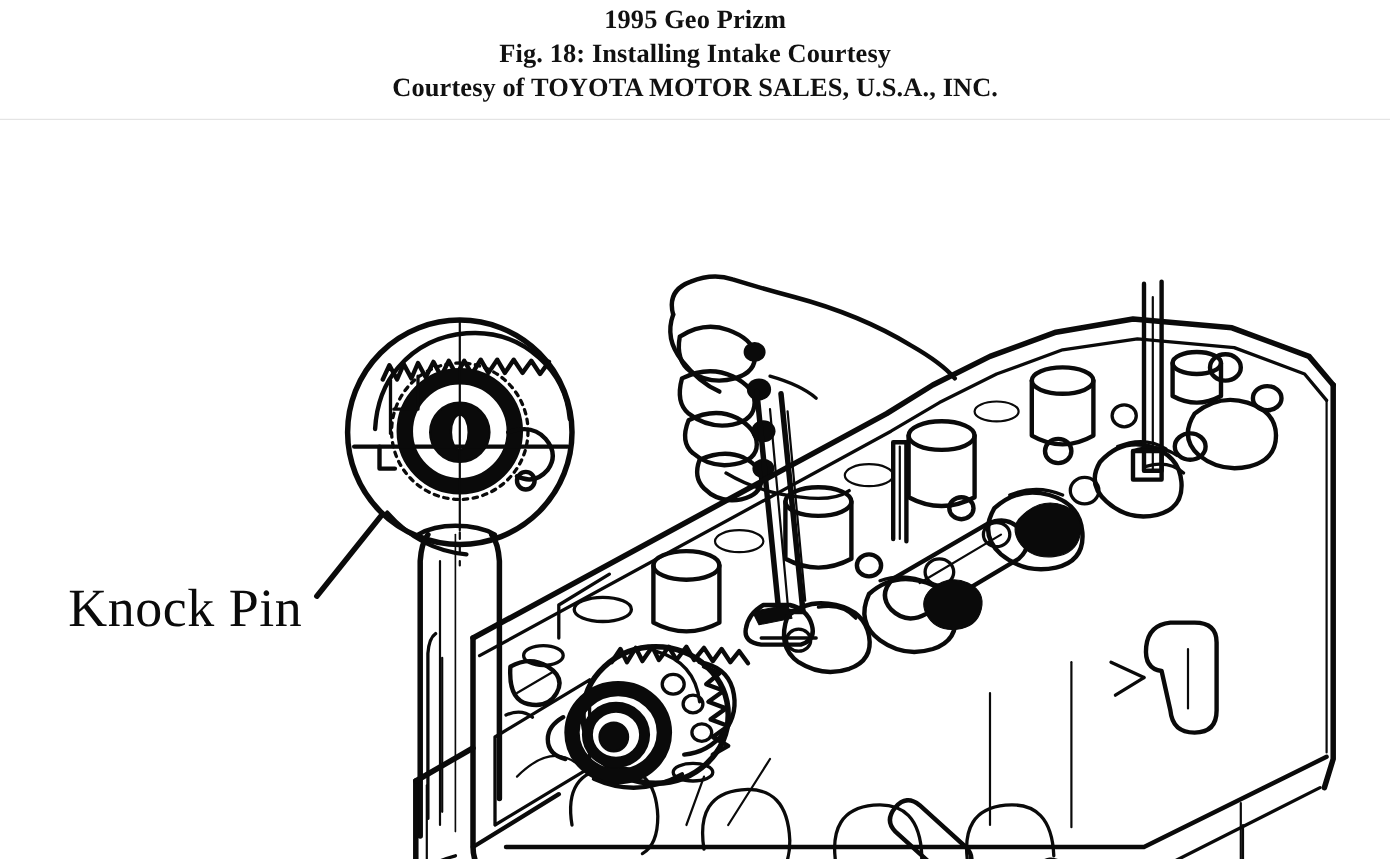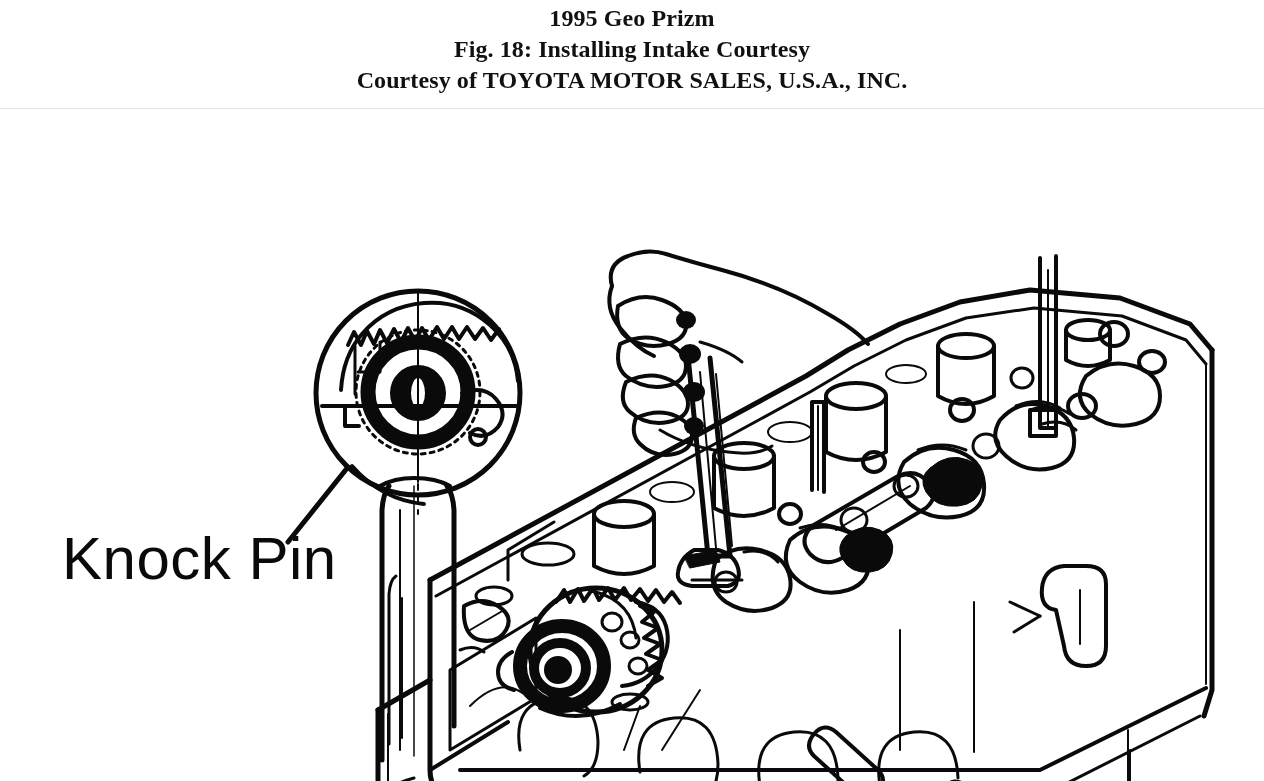--- a/index.html
+++ b/index.html
@@ -45,22 +45,22 @@
     position: absolute;
     left: 0;
     top: 110px;
     width: 1264px;
     height: 671px;
   }
   .callout-label {
     position: absolute;
     left: 62px;
     top: 414px;
-    font-family: Liberation Sans, sans-serif;
-    font-size: 60px;
+    font-family: Liberation Serif, serif;
+    font-size: 49px;
     font-weight: 400;
     color: #0a0a0a;
     letter-spacing: 0.5px;
     white-space: nowrap;
   }
   svg.art {
     position: absolute;
     left: 0;
     top: 0;
     width: 1264px;

